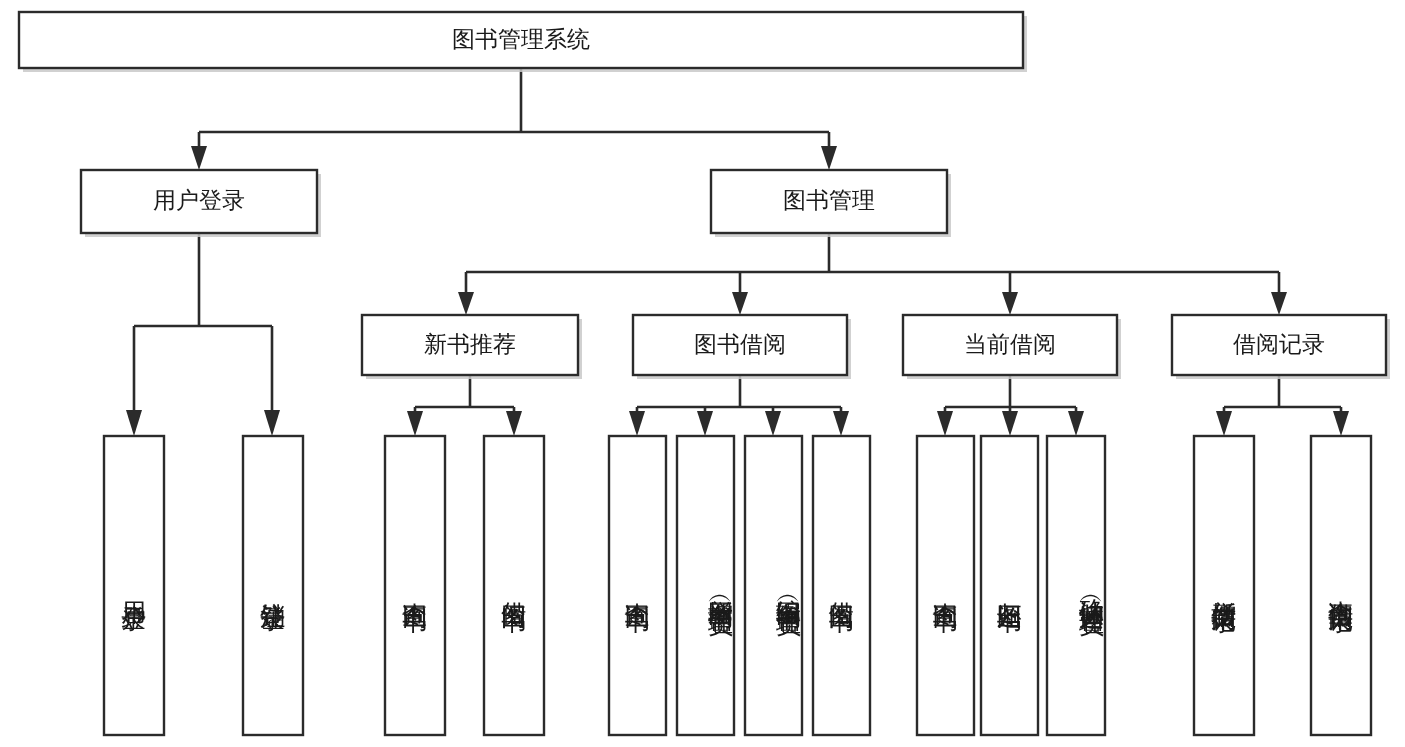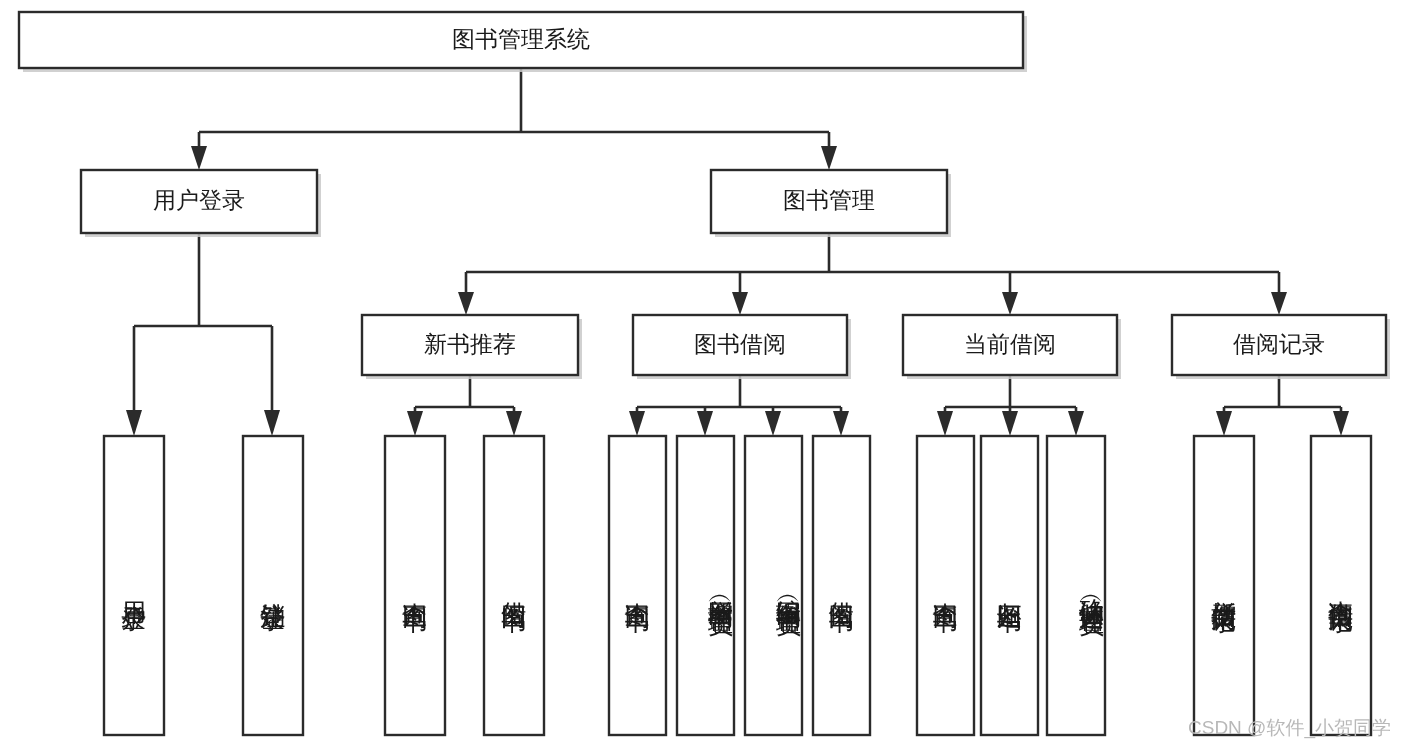--- a/index.html
+++ b/index.html
@@ -231,15 +231,14 @@
   <div class="leaf-label center-v" style="left:917px; top:436px; width:57px; height:299px;">查询图书</div>
 
   <div class="leaf-label center-v" style="left:981px; top:436px; width:57px; height:299px;">归还图书</div>
 
   <div class="leaf-label" style="left:1047px; top:441px; width:58px; height:294px;">确认归还（管理员）</div>
 
   <div class="leaf-label center-v" style="left:1194px; top:436px; width:60px; height:299px;">新增借阅记录</div>
 
   <div class="leaf-label center-v" style="left:1311px; top:436px; width:60px; height:299px;">查询借阅记录</div>
 
-  <div class="watermark">CSDN @软件_小贺同学</div>
 
 </div>
 
 </body></html>

